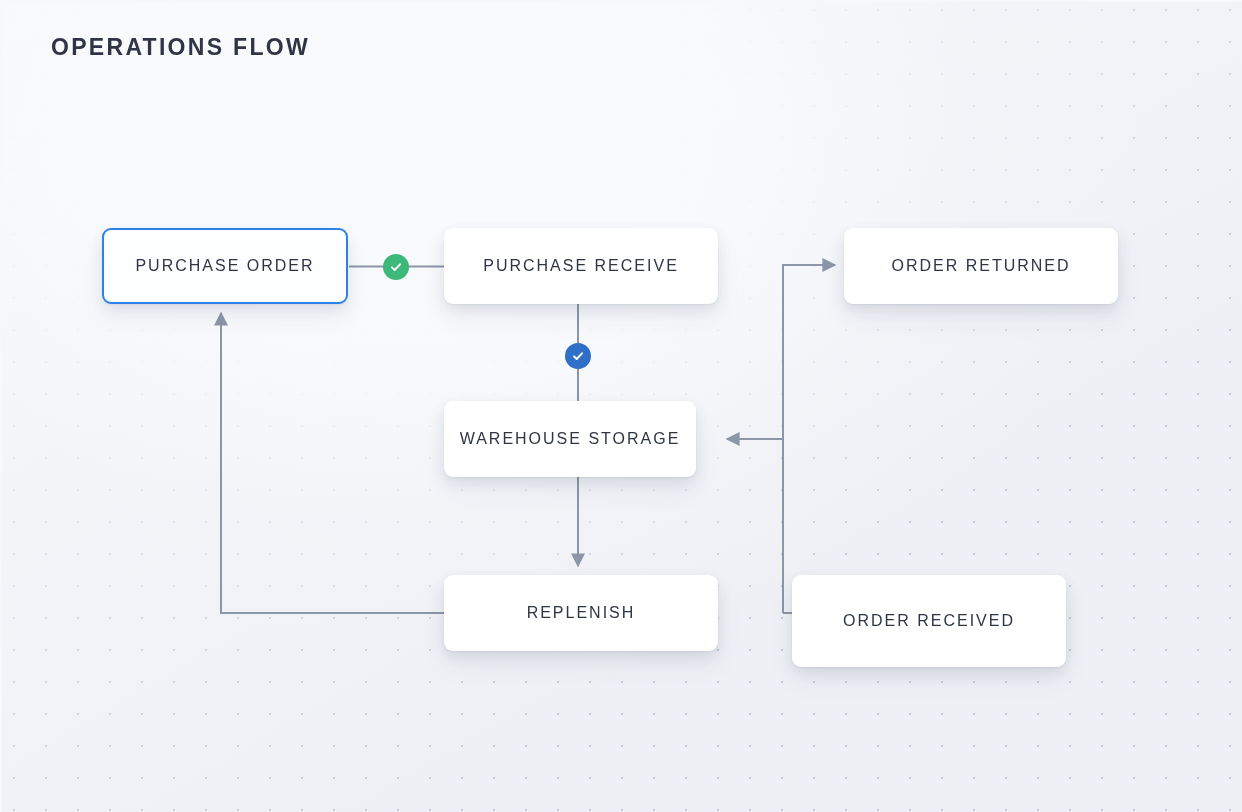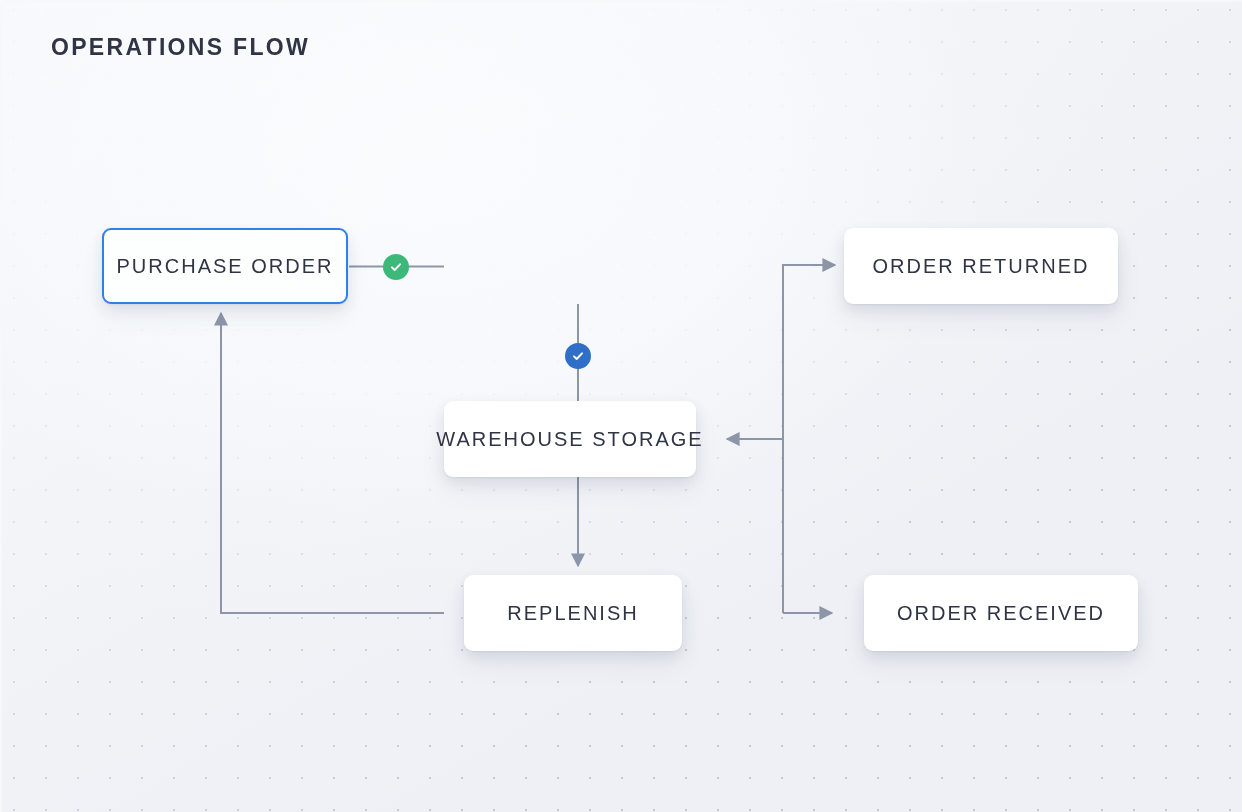--- a/index.html
+++ b/index.html
@@ -56,21 +56,21 @@
     border-radius: 9px;
     display: flex;
     align-items: center;
     justify-content: center;
     box-shadow:
       0 1px 2px rgba(45,60,90,0.07),
       0 6px 14px rgba(45,60,90,0.10),
       0 14px 28px rgba(45,60,90,0.06);
   }
   .node .label {
-    font-size: 20px;
+    font-size: 16px;
     letter-spacing: 2.0px;
     color: #2f3545;
     white-space: nowrap;
     text-align: center;
     font-weight: 400;
   }
   .node.selected {
     border: 2px solid #2f80e8;
     background: #fdfefe;
     box-shadow:
@@ -122,34 +122,37 @@
       <line x1="783" y1="439" x2="727" y2="439" marker-end="url(#arrow-r)"></line>
 
       <line x1="783" y1="613" x2="832" y2="613" marker-end="url(#arrow-r)"></line>
     </g>
   </svg>
 
   <div class="node selected" style="left:102px; top:228px; width:246px; height:76px;">
     <span class="label">PURCHASE ORDER</span>
   </div>
 
+  <div class="node" style="left:444px; top:228px; width:274px; height:76px;">
+    <span class="label">PURCHASE RECEIVE</span>
+  </div>
 
   <div class="node" style="left:844px; top:228px; width:274px; height:76px;">
     <span class="label">ORDER RETURNED</span>
   </div>
 
   <div class="node" style="left:444px; top:401px; width:252px; height:76px;">
     <span class="label">WAREHOUSE STORAGE</span>
   </div>
 
-  <div class="node" style="left:444px; top:575px; width:218px; height:76px;margin-left:20px;">
+  <div class="node" style="left:444px; top:575px; width:274px; height:76px;">
     <span class="label">REPLENISH</span>
   </div>
 
-  <div class="node" style="left:864px; top:575px; width:274px; height:76px;">
+  <div class="node" style="left:792px; top:575px; width:274px; height:92px;">
     <span class="label">ORDER RECEIVED</span>
   </div>
 
   <div class="badge green" style="left:383px; top:254px;">
     <span>
       <svg width="14" height="14" viewBox="0 0 14 14" xmlns="http://www.w3.org/2000/svg">
         <path d="M 3 7.3 L 5.7 10 L 11 4.3" fill="none" stroke="#ffffff" stroke-width="1.9" stroke-linecap="round" stroke-linejoin="round"></path>
       </svg>
     </span>
   </div>

